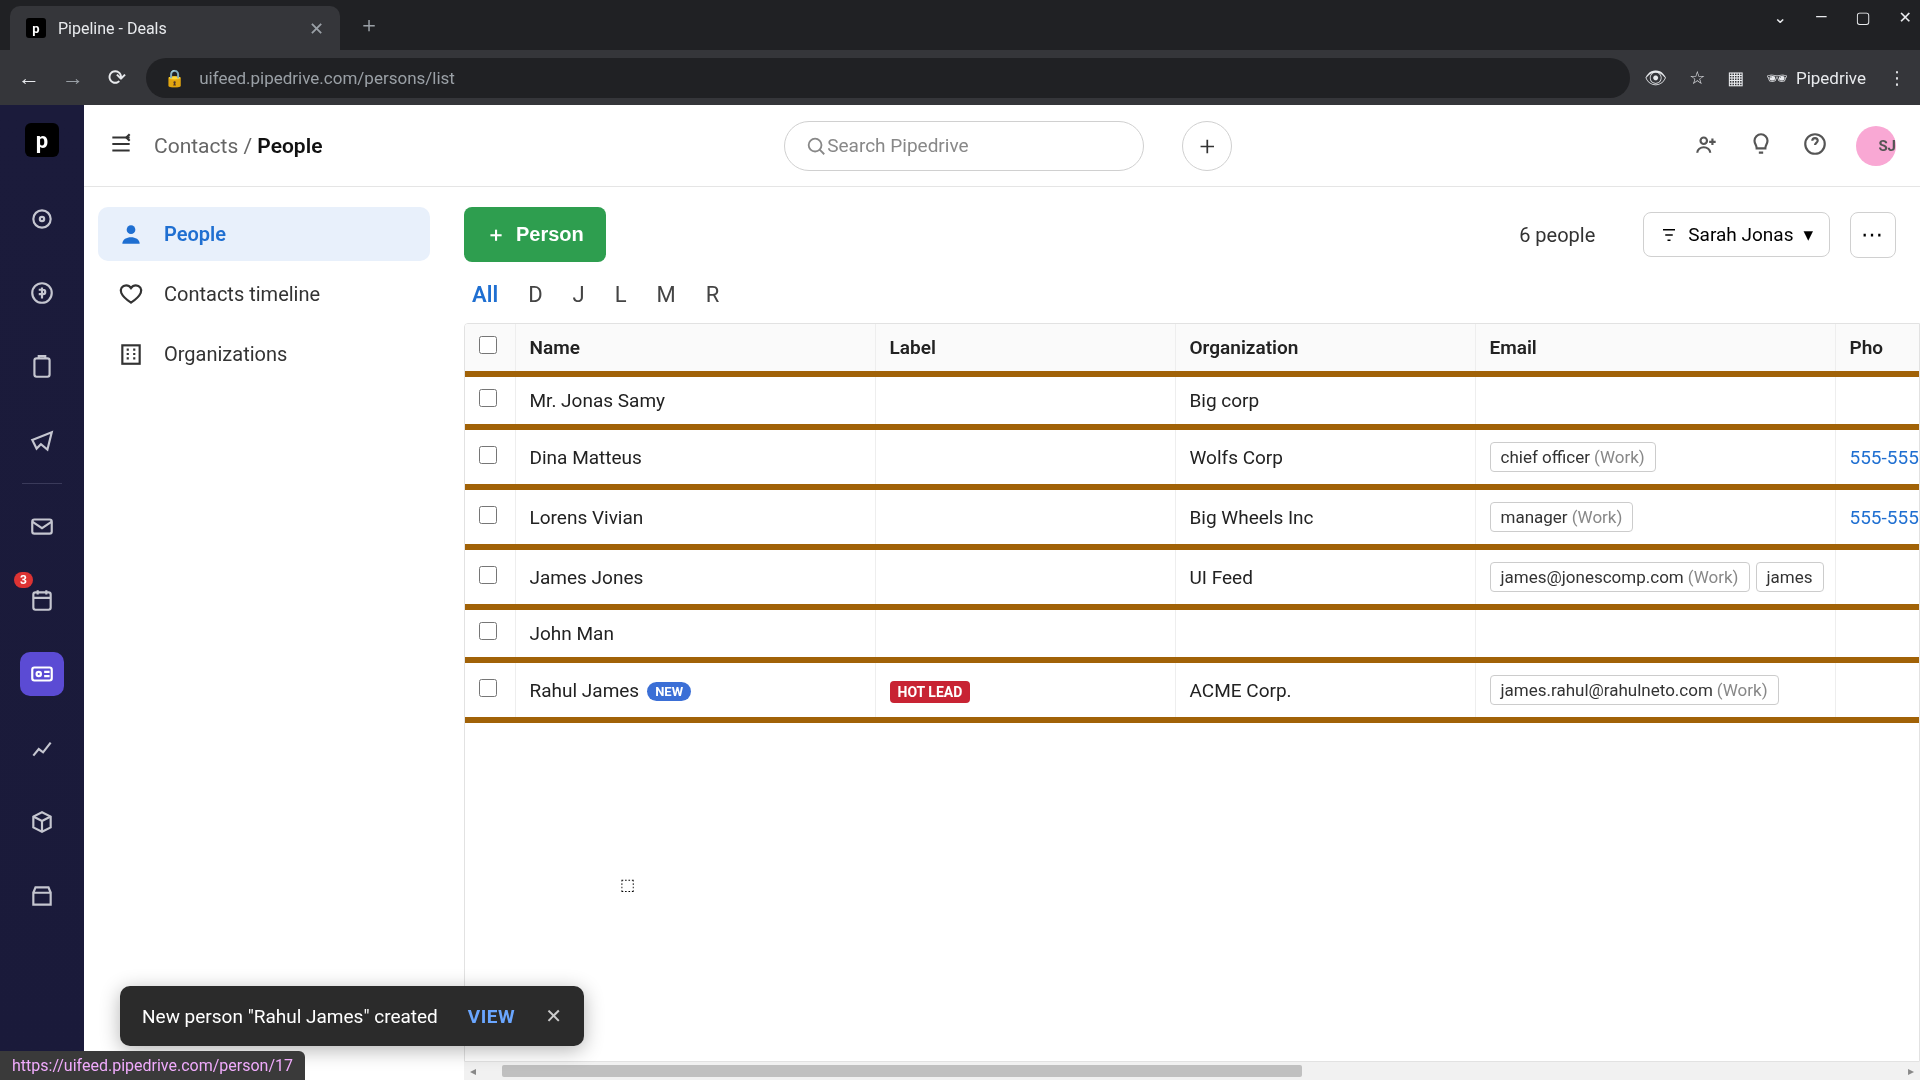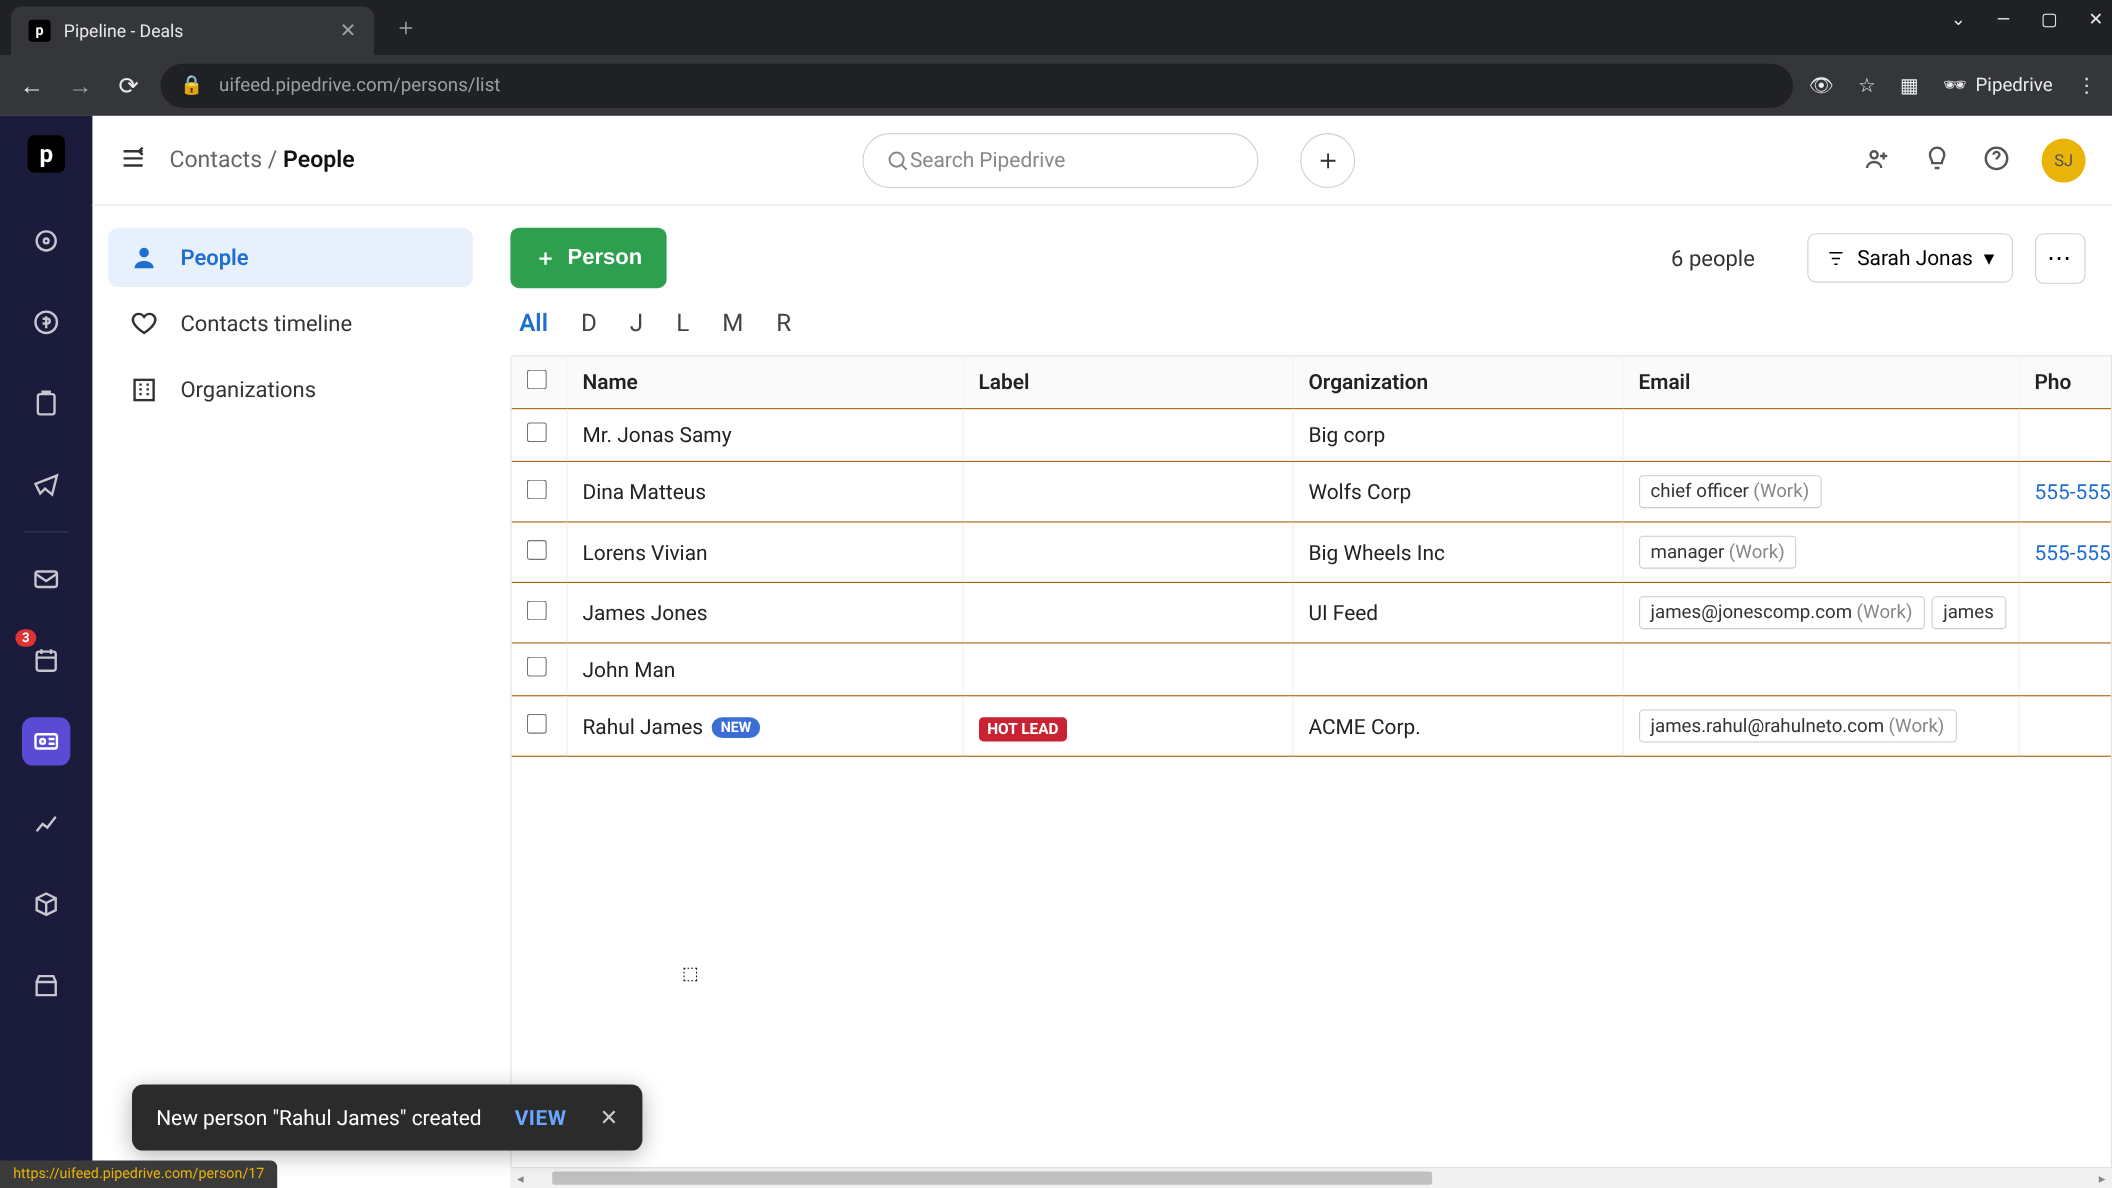--- a/index.html
+++ b/index.html
@@ -38,21 +38,21 @@
 
 .main { flex: 1; display: flex; flex-direction: column; min-width: 0; }
 .header { height: 82px; border-bottom: 1px solid #e5e5e5; display: flex; align-items: center; padding: 0 24px; gap: 20px; }
 .hamburger { color: #333; cursor: pointer; }
 .breadcrumb { font-size: 21px; color: #666; }
 .breadcrumb .current { color: #111; font-weight: 600; }
 .search-pill { margin-left: auto; width: 360px; height: 50px; border: 1px solid #d0d0d0; border-radius: 30px; display: flex; align-items: center; padding: 0 20px; gap: 0; color: #888; font-size: 19px; }
 .add-circle { width: 50px; height: 50px; border: 1px solid #d0d0d0; border-radius: 50%; display: flex; align-items: center; justify-content: center; font-size: 26px; color: #333; cursor: pointer; margin-right: auto; margin-left: 18px; }
 .header-right { display: flex; align-items: center; gap: 28px; }
 .header-icon { color: #555; cursor: pointer; }
-.avatar { width: 40px; height: 40px; border-radius: 50%; background: #eab308; display: flex; align-items: center; justify-content: center; font-size: 15px; color: #555; font-weight: 400; }
+.avatar { width: 40px; height: 40px; border-radius: 50%; background: #f9a8d4; display: flex; align-items: center; justify-content: flex-end; font-size: 15px; color: #555; font-weight: 700; }
 
 
 .content { flex: 1; display: flex; min-height: 0; }
 .sidebar { width: 360px; padding: 20px 14px; }
 .side-item { display: flex; align-items: center; gap: 20px; padding: 14px 20px; border-radius: 10px; font-size: 20px; color: #333; cursor: pointer; margin-bottom: 6px; }
 .side-item.active { background: #e8f0fb; color: #1f6fd1; font-weight: 600; }
 .side-item svg { width: 26px; height: 26px; }
 
 .work { flex: 1; padding: 20px 0 0 20px; min-width: 0; display: flex; flex-direction: column; }
 .toolbar { display: flex; align-items: center; gap: 20px; padding-right: 24px; }
@@ -61,42 +61,42 @@
 .filter-chip { border: 1px solid #d0d0d0; border-radius: 8px; padding: 10px 16px; display: flex; align-items: center; gap: 10px; font-size: 19px; cursor: pointer; margin-left: 28px; }
 .more-btn { border: 1px solid #d0d0d0; border-radius: 8px; width: 46px; height: 46px; display: flex; align-items: center; justify-content: center; cursor: pointer; font-size: 22px; letter-spacing: 2px; }
 
 .alpha { display: flex; gap: 30px; padding: 20px 8px 16px 8px; font-size: 22px; }
 .alpha span { cursor: pointer; color: #444; }
 .alpha .sel { color: #1f6fd1; font-weight: 600; }
 
 
 .table-wrap { border: 1px solid #e2e2e2; border-radius: 4px 0 0 0; overflow: hidden; flex: 1; min-height: 0; position: relative; }
 table { border-collapse: collapse; width: 1560px; table-layout: fixed; }
-th, td { text-align: left; padding: 12px 14px; border-bottom: 1px solid #a16207; border-right: 1px solid #eee; font-size: 19px; color: #222; white-space: nowrap; overflow: hidden; }
+th, td { text-align: left; padding: 12px 14px; border-bottom: 6px solid #a16207; border-right: 1px solid #eee; font-size: 19px; color: #222; white-space: nowrap; overflow: hidden; }
 th { font-weight: 600; background: #fafafa; position: relative; }
 .col-check { width: 50px; }
 .col-name { width: 360px; }
 .col-label { width: 300px; }
 .col-org { width: 300px; }
 .col-email { width: 360px; }
 .col-phone { width: 190px; }
 input[type=checkbox] { width: 18px; height: 18px; }
 .chip { display: inline-flex; align-items: center; border: 1px solid #ccc; border-radius: 4px; padding: 4px 10px; font-size: 17px; color: #333; margin-right: 6px; }
 .chip .sub { color: #888; margin-left: 4px; }
 .badge-new { background: #3b6fd6; color: #fff; font-size: 13px; font-weight: 700; border-radius: 10px; padding: 2px 8px; margin-left: 8px; vertical-align: middle; }
 .badge-hot { background: #c82333; color: #fff; font-size: 14px; font-weight: 700; border-radius: 4px; padding: 3px 8px; }
 .phone-link { color: #1f6fd1; }
 
 
 .toast { position: absolute; left: 120px; bottom: 34px; background: #2b2b2b; color: #fff; border-radius: 10px; padding: 18px 22px; display: flex; align-items: center; gap: 30px; font-size: 19px; box-shadow: 0 4px 20px rgba(0,0,0,0.3); }
 .toast .view { color: #6aa6ff; font-weight: 700; cursor: pointer; letter-spacing: 0.5px; }
 .toast .x { color: #ccc; font-size: 20px; cursor: pointer; }
 
 
-.status-url { position: absolute; left: 0; bottom: 0; background: #3a3a3a; color: #eab308; font-size: 13px; padding: 5px 12px; border-radius: 0 6px 0 0; }
+.status-url { position: absolute; left: 0; bottom: 0; background: #3a3a3a; color: #f0abfc; font-size: 16px; padding: 5px 12px; border-radius: 0 6px 0 0; }
 
 
 .hscroll { height: 18px; background: #f1f1f1; display: flex; align-items: center; }
 .hscroll .thumb { height: 12px; background: #c0c0c0; border-radius: 2px; margin-left: 20px; width: 800px; }
 .hscroll .arrow { width: 18px; text-align: center; color: #888; font-size: 12px; }
 
 .cursor { position: absolute; left: 620px; top: 770px; font-size: 16px; color: #000; pointer-events: none; }
 </style>
 </head>
 <body>

